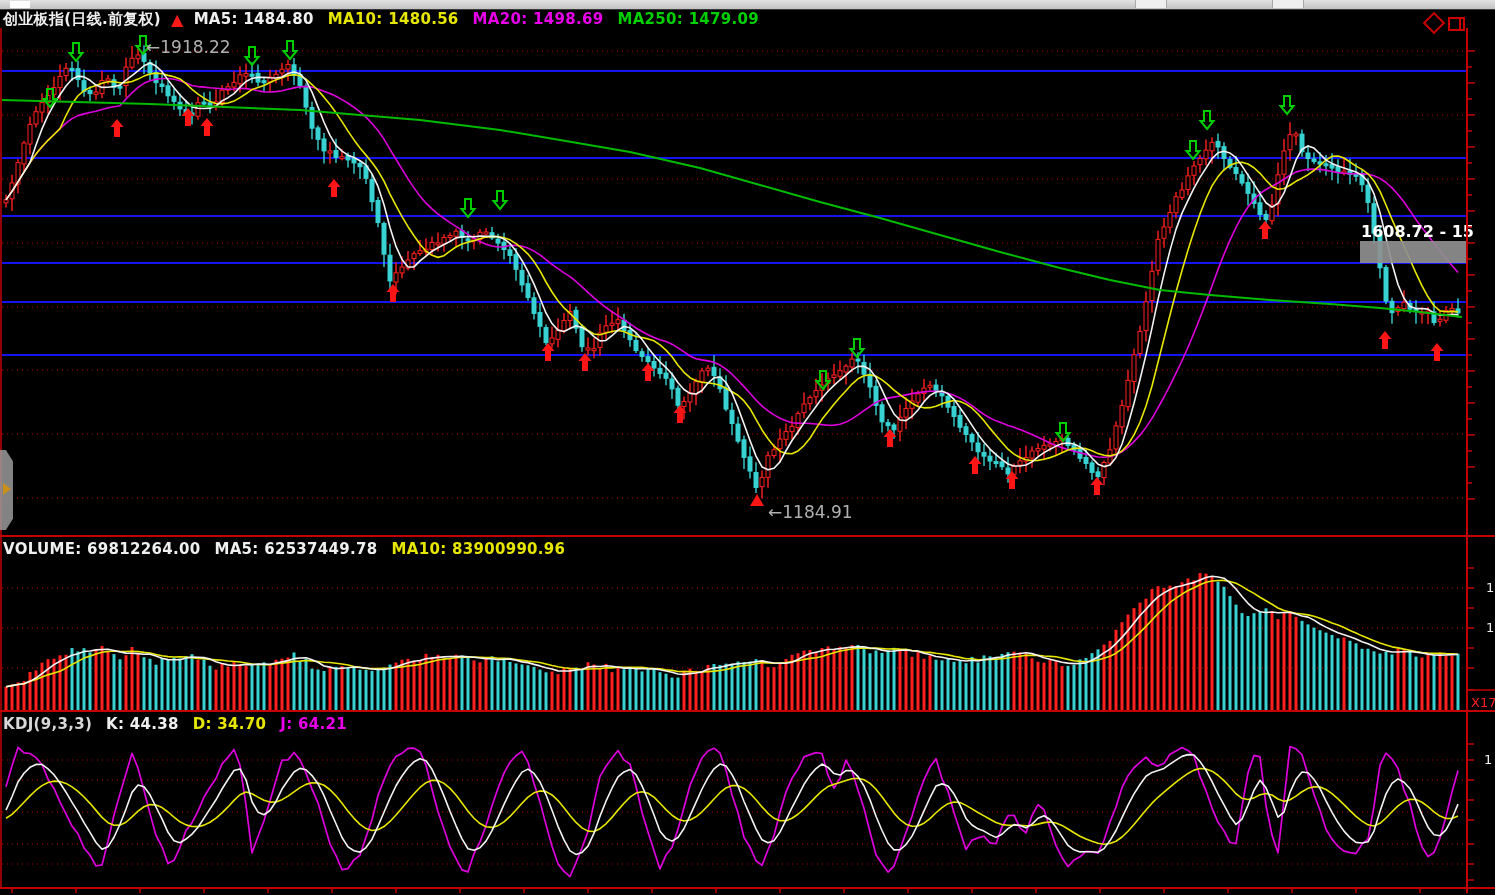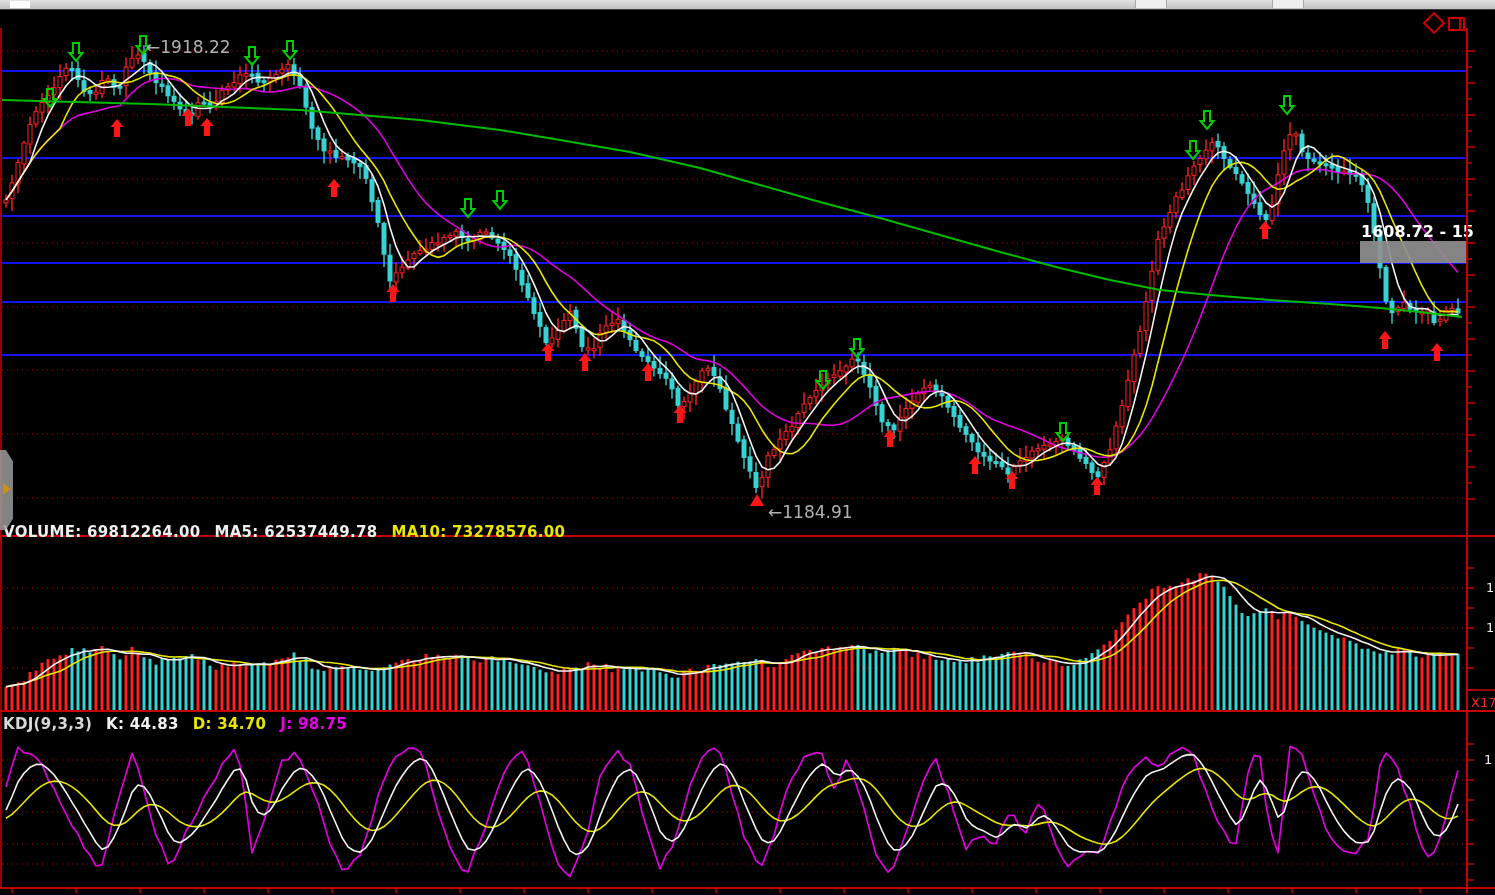--- a/index.html
+++ b/index.html
@@ -9,21 +9,21 @@
   #topstrip{position:absolute;left:0;top:0;width:1495px;height:9px;
             background:linear-gradient(#e2e2e2,#c2c2c2);border-bottom:1px solid #3a3a3a;}
   #topstrip .whitebox{position:absolute;left:10px;top:1px;width:20px;height:7px;background:#fdfdfd;}
   #topstrip .seg{position:absolute;top:0;width:30px;height:8px;background:#efefef;border-left:1px solid #aaa;border-right:1px solid #aaa;}
   
   .hdr{position:absolute;left:3px;height:20px;display:flex;align-items:center;gap:14px;
        font-size:15px;font-weight:bold;letter-spacing:.3px;white-space:nowrap;z-index:5;}
   .c-white{color:#efefef}.c-yellow{color:#e6e600}.c-magenta{color:#e800e8}
   .c-green{color:#00d000}.c-gray{color:#d8d8d8}
   #hdr-main{top:9px;}
-  #hdr-vol{top:522px;}
+  #hdr-vol{top:539px;}
   #hdr-kdj{top:714px;text-align:center;}
   .up-arrow-glyph{color:#ff1a1a;font-size:16px;margin:0 -4px;}
   
   .tr-icon{position:absolute;z-index:6;}
   #icon-diamond{left:1426px;top:15px;width:16px;height:16px;border:2px solid #cc0000;
                 transform:rotate(45deg);box-sizing:border-box;background:transparent;}
   #icon-split{left:1448px;top:17px;width:17px;height:14px;border:2px solid #cc0000;box-sizing:border-box;}
   #icon-split:after{content:"";position:absolute;left:9px;top:0;width:2px;height:10px;background:#cc0000;}
   
   #left-tab{position:absolute;left:0;top:450px;width:13px;height:80px;background:#9a9a9a;opacity:.85;
@@ -37,35 +37,43 @@
 <body>
 
 <div id="app">
 
   <div id="topstrip">
     <div class="whitebox"></div>
     <div class="seg" style="left:1135px"></div>
     <div class="seg" style="left:1272px"></div>
   </div>
 
+  <div id="hdr-main" class="hdr">
+    <span class="c-white">创业板指(日线.前复权)</span>
+    <span class="up-arrow-glyph">▲</span>
+    <span class="c-white">MA5: 1484.80</span>
+    <span class="c-yellow">MA10: 1480.56</span>
+    <span class="c-magenta">MA20: 1498.69</span>
+    <span class="c-green">MA250: 1479.09</span>
+  </div>
 
   <div id="icon-diamond" class="tr-icon"></div>
   <div id="icon-split" class="tr-icon"></div>
 
   <div id="hdr-vol" class="hdr">
     <span class="c-white">VOLUME: 69812264.00</span>
     <span class="c-white">MA5: 62537449.78</span>
-    <span class="c-yellow">MA10: 73278576.00</span>
+    <span class="c-yellow">MA10: 83900990.96</span>
   </div>
 
   <div id="hdr-kdj" class="hdr">
     <span class="c-gray">KDJ(9,3,3)</span>
-    <span class="c-white">K: 44.83</span>
+    <span class="c-white">K: 44.38</span>
     <span class="c-yellow">D: 34.70</span>
-    <span class="c-magenta">J: 98.75</span>
+    <span class="c-magenta">J: 64.21</span>
   </div>
 
   <div id="left-tab">
     <div class="tri"></div>
   </div>
 
   <svg id="chart" width="1495" height="895">
       <g>
         <line x1="2" y1="51" x2="1467" y2="51" stroke="#b00000" stroke-width="1" stroke-dasharray="1,4"></line>
         <line x1="2" y1="115" x2="1467" y2="115" stroke="#b00000" stroke-width="1" stroke-dasharray="1,4"></line>

